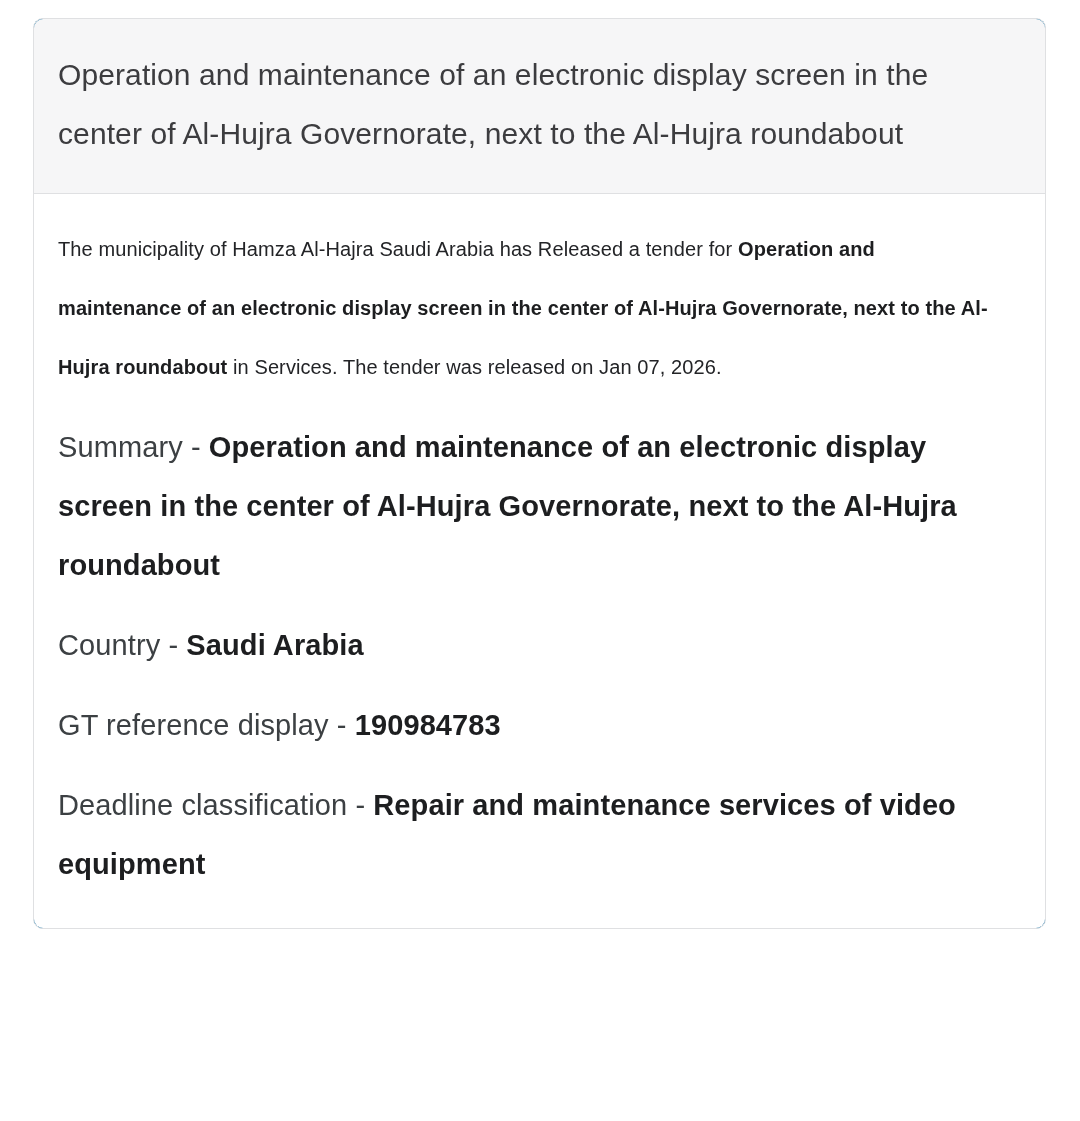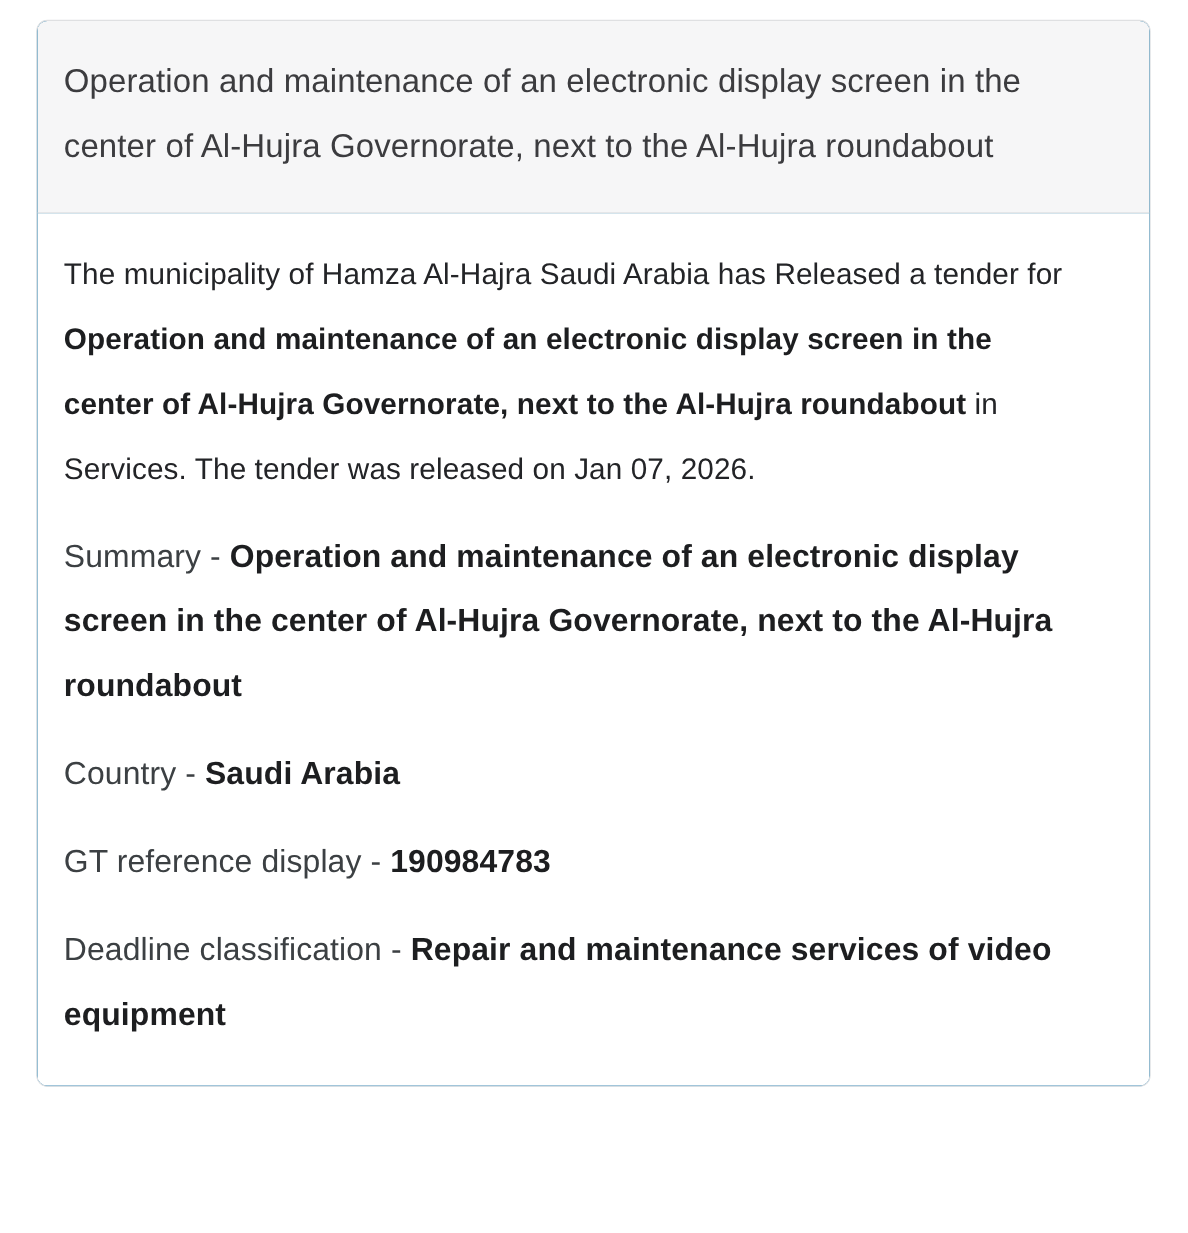--- a/index.html
+++ b/index.html
@@ -45,21 +45,21 @@
   }
 
   .card-body {
     padding: 26px 56px 34px 24px;
     box-sizing: border-box;
     background: #ffffff;
   }
 
   .intro-paragraph {
     margin: 0 0 21px 0;
-    font-size: 27px;
+    font-size: 20px;
     line-height: 59px;
     font-weight: 400;
     color: #232427;
     letter-spacing: 0.1px;
   }
 
   .detail-row {
     margin: 0 0 21px 0;
     font-size: 29px;
     line-height: 59px;

